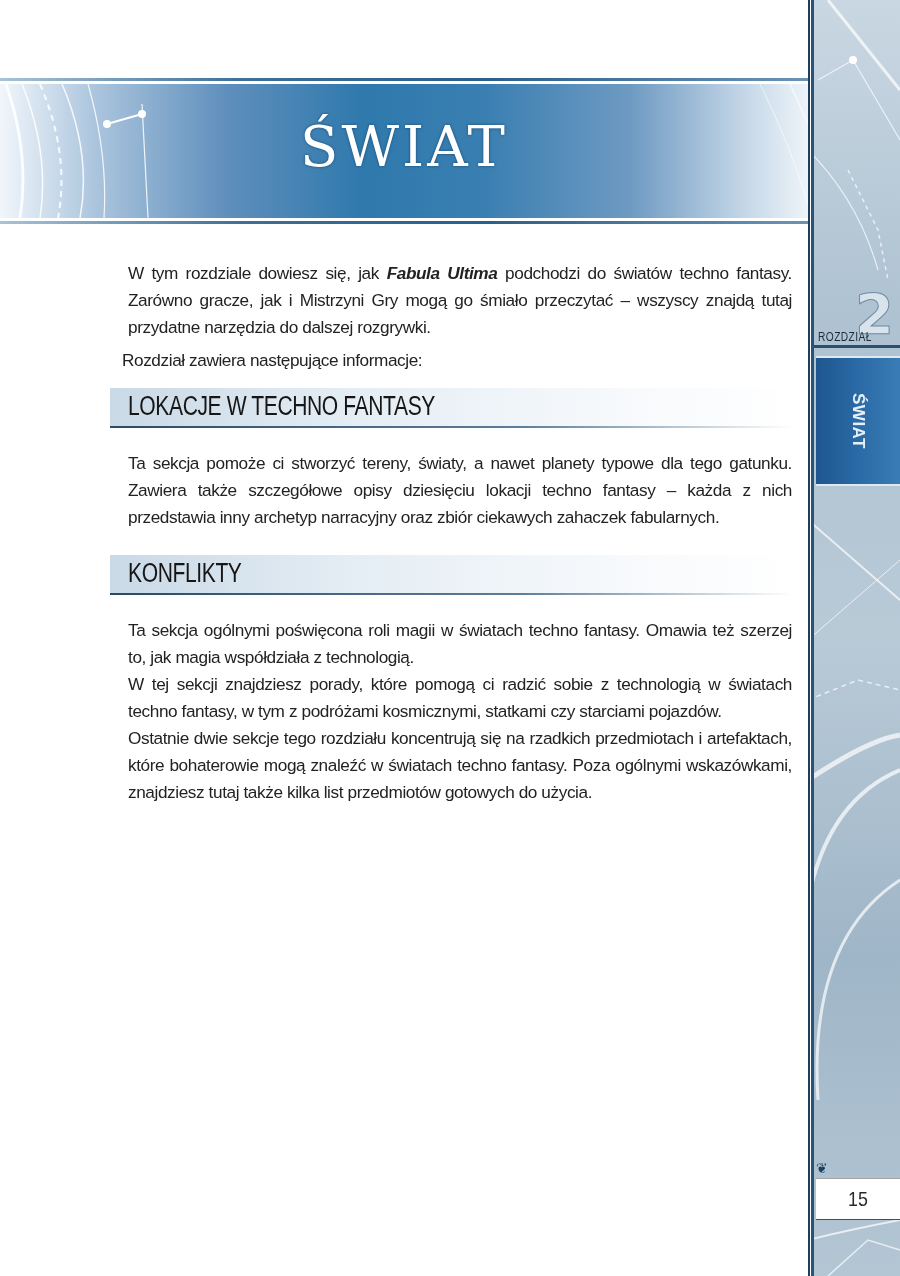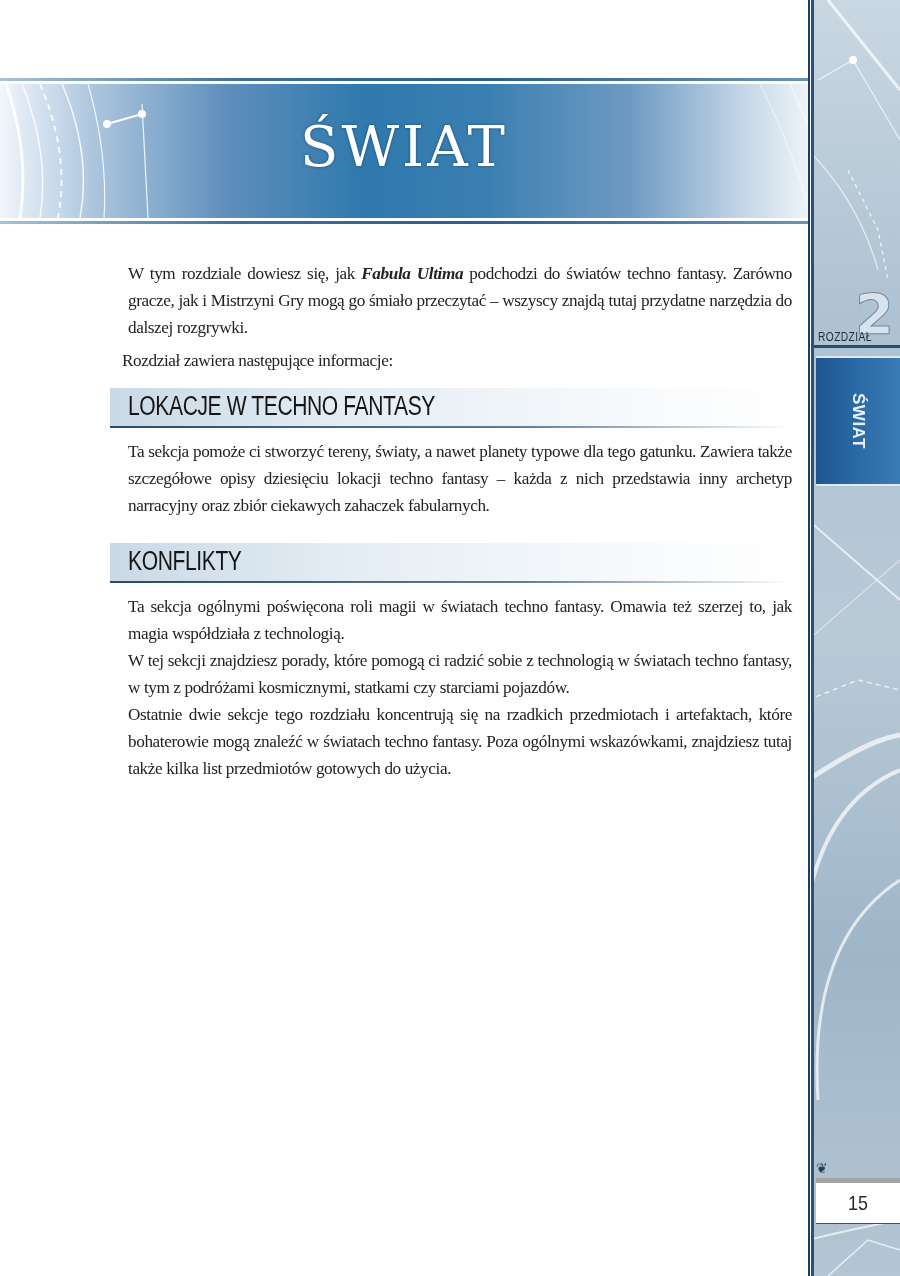--- a/index.html
+++ b/index.html
@@ -19,29 +19,29 @@
   .rail { position:absolute; left:808px; top:0; width:92px; height:1276px;
     background:linear-gradient(180deg,#c9d7e2 0%,#aec2d1 25%,#b9cad7 50%,#9fb6c8 75%,#b4c6d4 100%); overflow:hidden; }
   .rail-border { position:absolute; left:808px; top:0; width:6px; height:1276px; background:linear-gradient(90deg,#1d3f5e 0,#1d3f5e 2px,#ffffff 2px,#ffffff 3px,#2b5379 3px); }
   .rail-svg { position:absolute; left:0; top:0; }
   .chapter-box { position:absolute; left:814px; top:280px; width:86px; height:70px; }
   .chapter-num { position:absolute; right:6px; top:6px; font-family:"DejaVu Sans", sans-serif; font-weight:bold; font-size:56px; color:#d9e3ec; -webkit-text-stroke:1px #6f8aa3; line-height:1; }
   .chapter-label { position:absolute; left:4px; top:50px; font-family:"Liberation Sans Narrow","Liberation Sans", sans-serif; font-size:12px; color:#1d2d3c; letter-spacing:0.5px; transform:scaleX(0.85); transform-origin:left; }
   .chapter-underline { position:absolute; left:814px; top:345px; width:86px; height:3px; background:#2b4f70; }
   .side-tab { position:absolute; left:816px; top:356px; width:84px; height:126px; background:linear-gradient(90deg,#1f5690 0%,#2a6aa6 50%,#3a7cb6 100%); border-top:2px solid #dfe8f0; border-bottom:2px solid #dfe8f0; }
   .side-tab-text { position:absolute; left:50%; top:50%; transform:translate(-50%,-50%) rotate(90deg); color:#e6eef6; font-family:"Liberation Sans", sans-serif; font-weight:bold; font-size:17px; letter-spacing:0.5px; white-space:nowrap; }
-  .page-num-box { position:absolute; left:816px; top:1178px; width:84px; height:40px; background:#ffffff; border-top:5px solid #a3a3a3; border-bottom:1px solid #34536f; }
+  .page-num-box { position:absolute; left:816px; top:1178px; width:84px; height:40px; background:#ffffff; border-top:1px solid #a3a3a3; border-bottom:1px solid #34536f; }
   .page-num { position:absolute; left:0; right:0; top:8px; text-align:center; font-family:"Liberation Sans", sans-serif; font-size:21px; color:#2a2a2a; transform:scaleX(0.85); }
   .scroll-glyph { position:absolute; left:816px; top:1160px; font-size:14px; color:#1d3f5e; }
 
   
   .content { position:absolute; left:110px; top:260px; width:682px; }
-  .para { font-family:Liberation Serif, serif; font-size:17.2px; line-height:27px; text-align:justify; color:#222; margin:0 0 0 18px; transform-origin:left; letter-spacing:-0.4px; }
+  .para { font-family:Liberation Sans, sans-serif; font-size:17.2px; line-height:27px; text-align:justify; color:#222; margin:0 0 0 18px; transform-origin:left; letter-spacing:-0.4px; }
   .para b { font-style:italic; }
-  .heading { position:relative; height:40px; margin-top:14px; margin-bottom:10px; background:linear-gradient(90deg,#c9d9e6 0%,#e4edf4 35%,#f5f8fb 70%,rgba(255,255,255,0) 100%); }
+  .heading { position:relative; height:40px; margin-top:14px; margin-bottom:22px; background:linear-gradient(90deg,#c9d9e6 0%,#e4edf4 35%,#f5f8fb 70%,rgba(255,255,255,0) 100%); }
   .heading::after { content:""; position:absolute; left:0; bottom:0; width:100%; height:2px; background:linear-gradient(90deg,#2b4a66 0%,#5d7d98 60%,rgba(200,210,220,0) 100%); }
   .heading-text { position:absolute; left:18px; bottom:6px; font-family:"Liberation Sans", sans-serif; font-size:27px; color:#161616; letter-spacing:-0.5px; transform:scaleX(0.78); transform-origin:left bottom; white-space:nowrap; }
 </style>
 </head>
 <body>
 
 <div class="banner">
   <div class="banner-line top"></div>
   <div class="banner-inner">
     <svg class="banner-svg" width="808" height="134">

